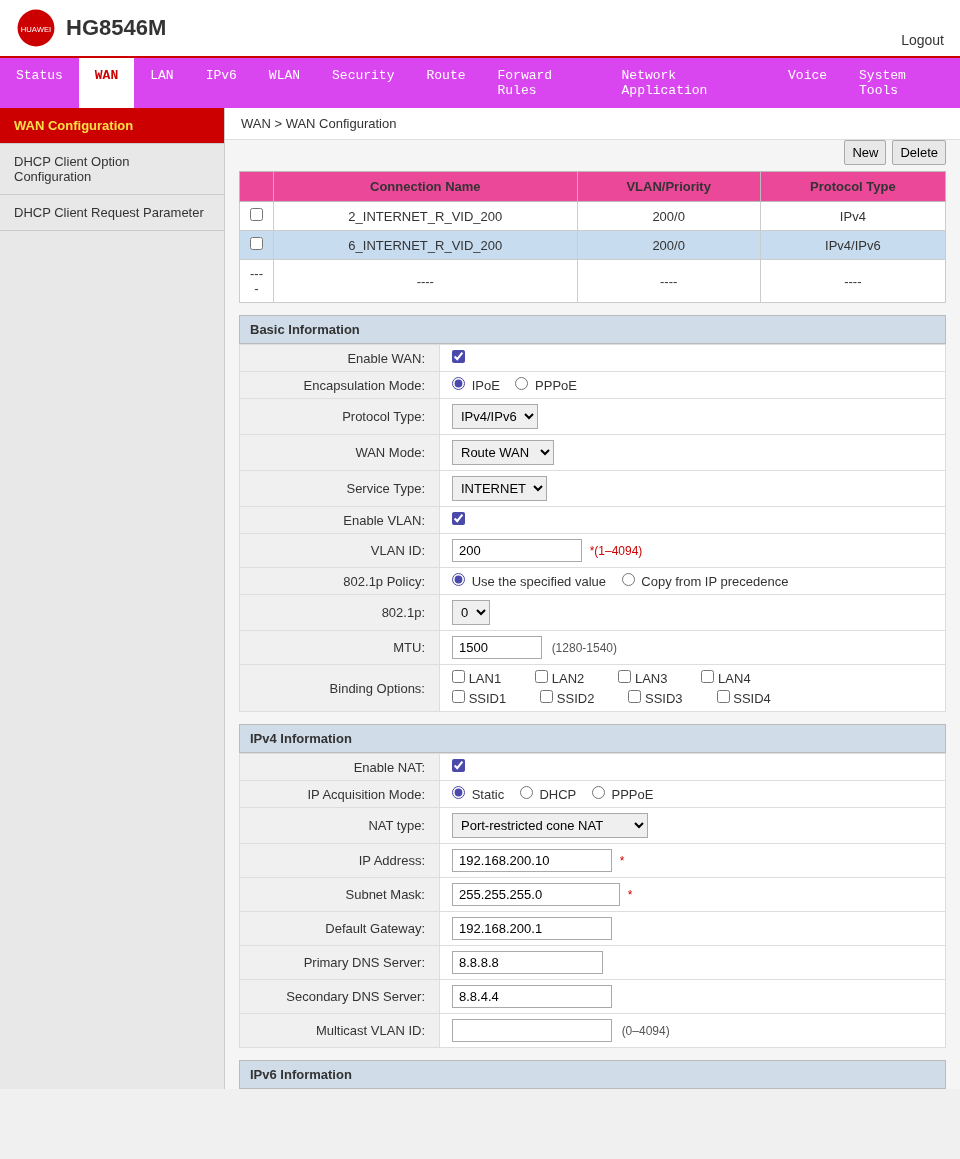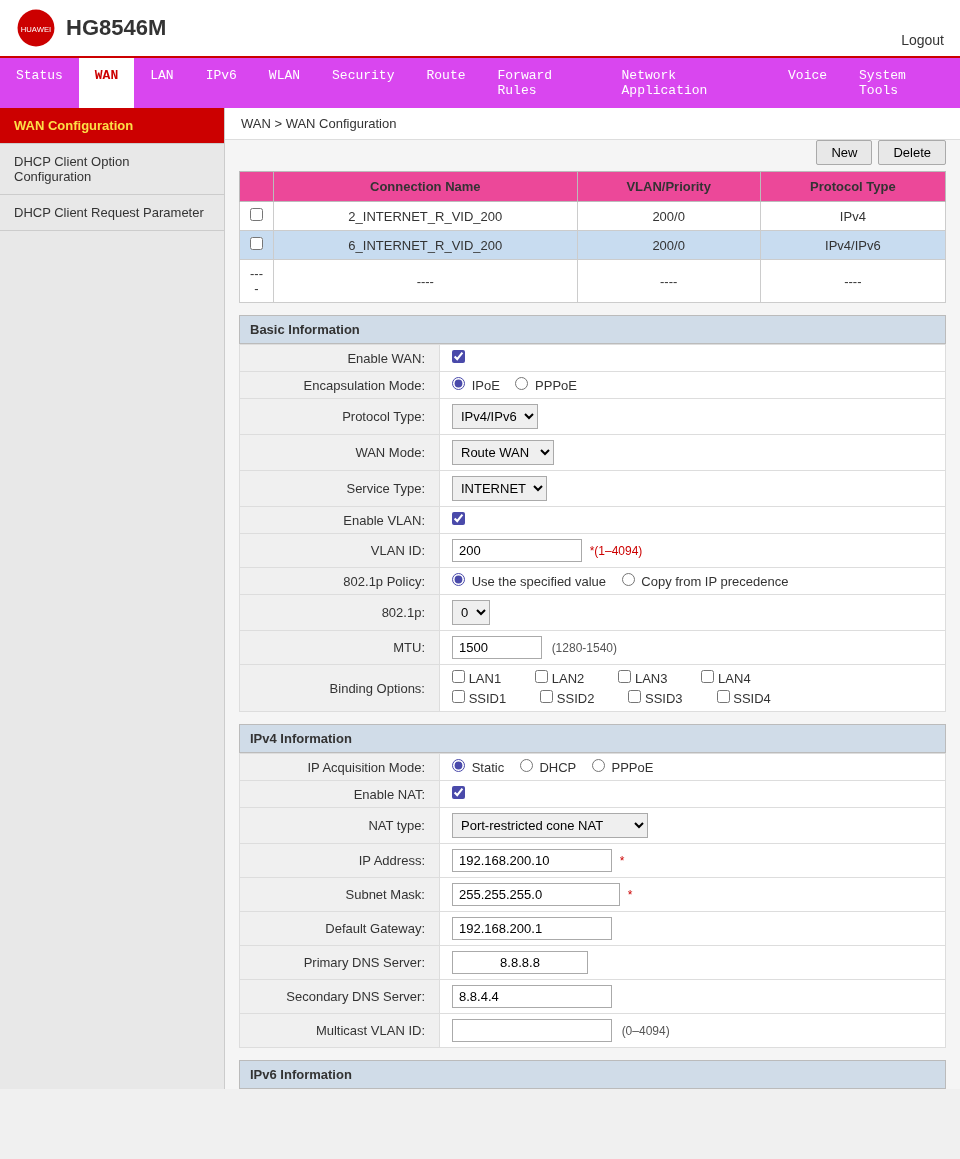--- a/index.html
+++ b/index.html
@@ -26,21 +26,21 @@
     .sidebar-item.active { background: #cc0000; color: #fde047; font-weight: bold; }
 
     
     .main { flex: 1; padding: 0; background: #f5f5f5; }
     .breadcrumb { padding: 8px 16px; font-size: 13px; color: #333; background: #fff; border-bottom: 1px solid #ddd; }
     .info-box { margin: 14px; background: #fffbe6; border: 1px solid #e0d080; padding: 12px 16px; font-size: 12px; color: #555; line-height: 1.6; }
 
     
     .table-section { margin: 0 14px; }
     .table-actions { display: flex; justify-content: flex-end; gap: 6px; margin-bottom: 6px; }
-    .btn { padding: 4px 14px; font-size: 13px; cursor: pointer; border: 1px solid #aaa; background: #e8e8e8; border-radius: 2px; }
+    .btn { padding: 4px 7px; font-size: 13px; cursor: pointer; border: 1px solid #aaa; background: #e8e8e8; border-radius: 2px; }
 
     table.wan-table { width: 100%; border-collapse: collapse; background: #fff; }
     table.wan-table th { background: #ec4899; padding: 7px 10px; text-align: center; border: 1px solid #bbb; font-size: 13px; }
     table.wan-table td { padding: 6px 10px; text-align: center; border: 1px solid #ccc; font-size: 13px; }
     table.wan-table tr.highlighted { background: #c8dcf0; }
     table.wan-table td:first-child { width: 28px; }
 
     
     .form-section { margin: 0 14px 0; }
     .section-title { background: #d0dce8; padding: 6px 10px; font-weight: bold; font-size: 13px; border: 1px solid #bbb; margin-top: 12px; }
@@ -264,30 +264,30 @@
             </div>
           </td>
         </tr>
       </tbody>
         </table>
 
       <div class="section-title">IPv4 Information</div>
       <table class="form-table">
         <tbody>
             <tr>
+          <td>Enable NAT:</td>
+          <td><input type="checkbox" checked="" style=""></td>
+        </tr>
+        <tr>
           <td>IP Acquisition Mode:</td>
           <td>
             <label><input type="radio" name="ipv4_acq" checked="" style=""> <span>Static</span></label>
             <label><input type="radio" name="ipv4_acq" style=""> <span>DHCP</span></label>
             <label><input type="radio" name="ipv4_acq" style=""> <span>PPPoE</span></label>
           </td>
-        </tr>
-        <tr>
-          <td>Enable NAT:</td>
-          <td><input type="checkbox" checked="" style=""></td>
         </tr>
         <tr>
           <td>NAT type:</td>
           <td>
             <select>
               <option>Port-restricted cone NAT</option>
               <option>Full cone NAT</option>
               <option>Address-restricted cone NAT</option>
               <option>Symmetric NAT</option>
             </select>
@@ -306,21 +306,21 @@
             <input type="text" value="255.255.255.0" style="width: 168px;">
             <span class="range-hint">*</span>
           </td>
         </tr>
         <tr>
           <td>Default Gateway:</td>
           <td><input type="text" value="192.168.200.1" style="width: 160px;"></td>
         </tr>
         <tr>
           <td>Primary DNS Server:</td>
-          <td><input type="text" value="8.8.8.8" style="width: 136px; text-align: center;"></td>
+          <td><input type="text" value="8.8.8.8" style="width: 151px;"></td>
         </tr>
         <tr>
           <td>Secondary DNS Server:</td>
           <td><input type="text" value="8.8.4.4" style="width: 160px;"></td>
         </tr>
         <tr>
           <td>Multicast VLAN ID:</td>
           <td>
             <input type="text" value="" style="width: 160px;">
             <span class="note-text">(0–4094)</span>

